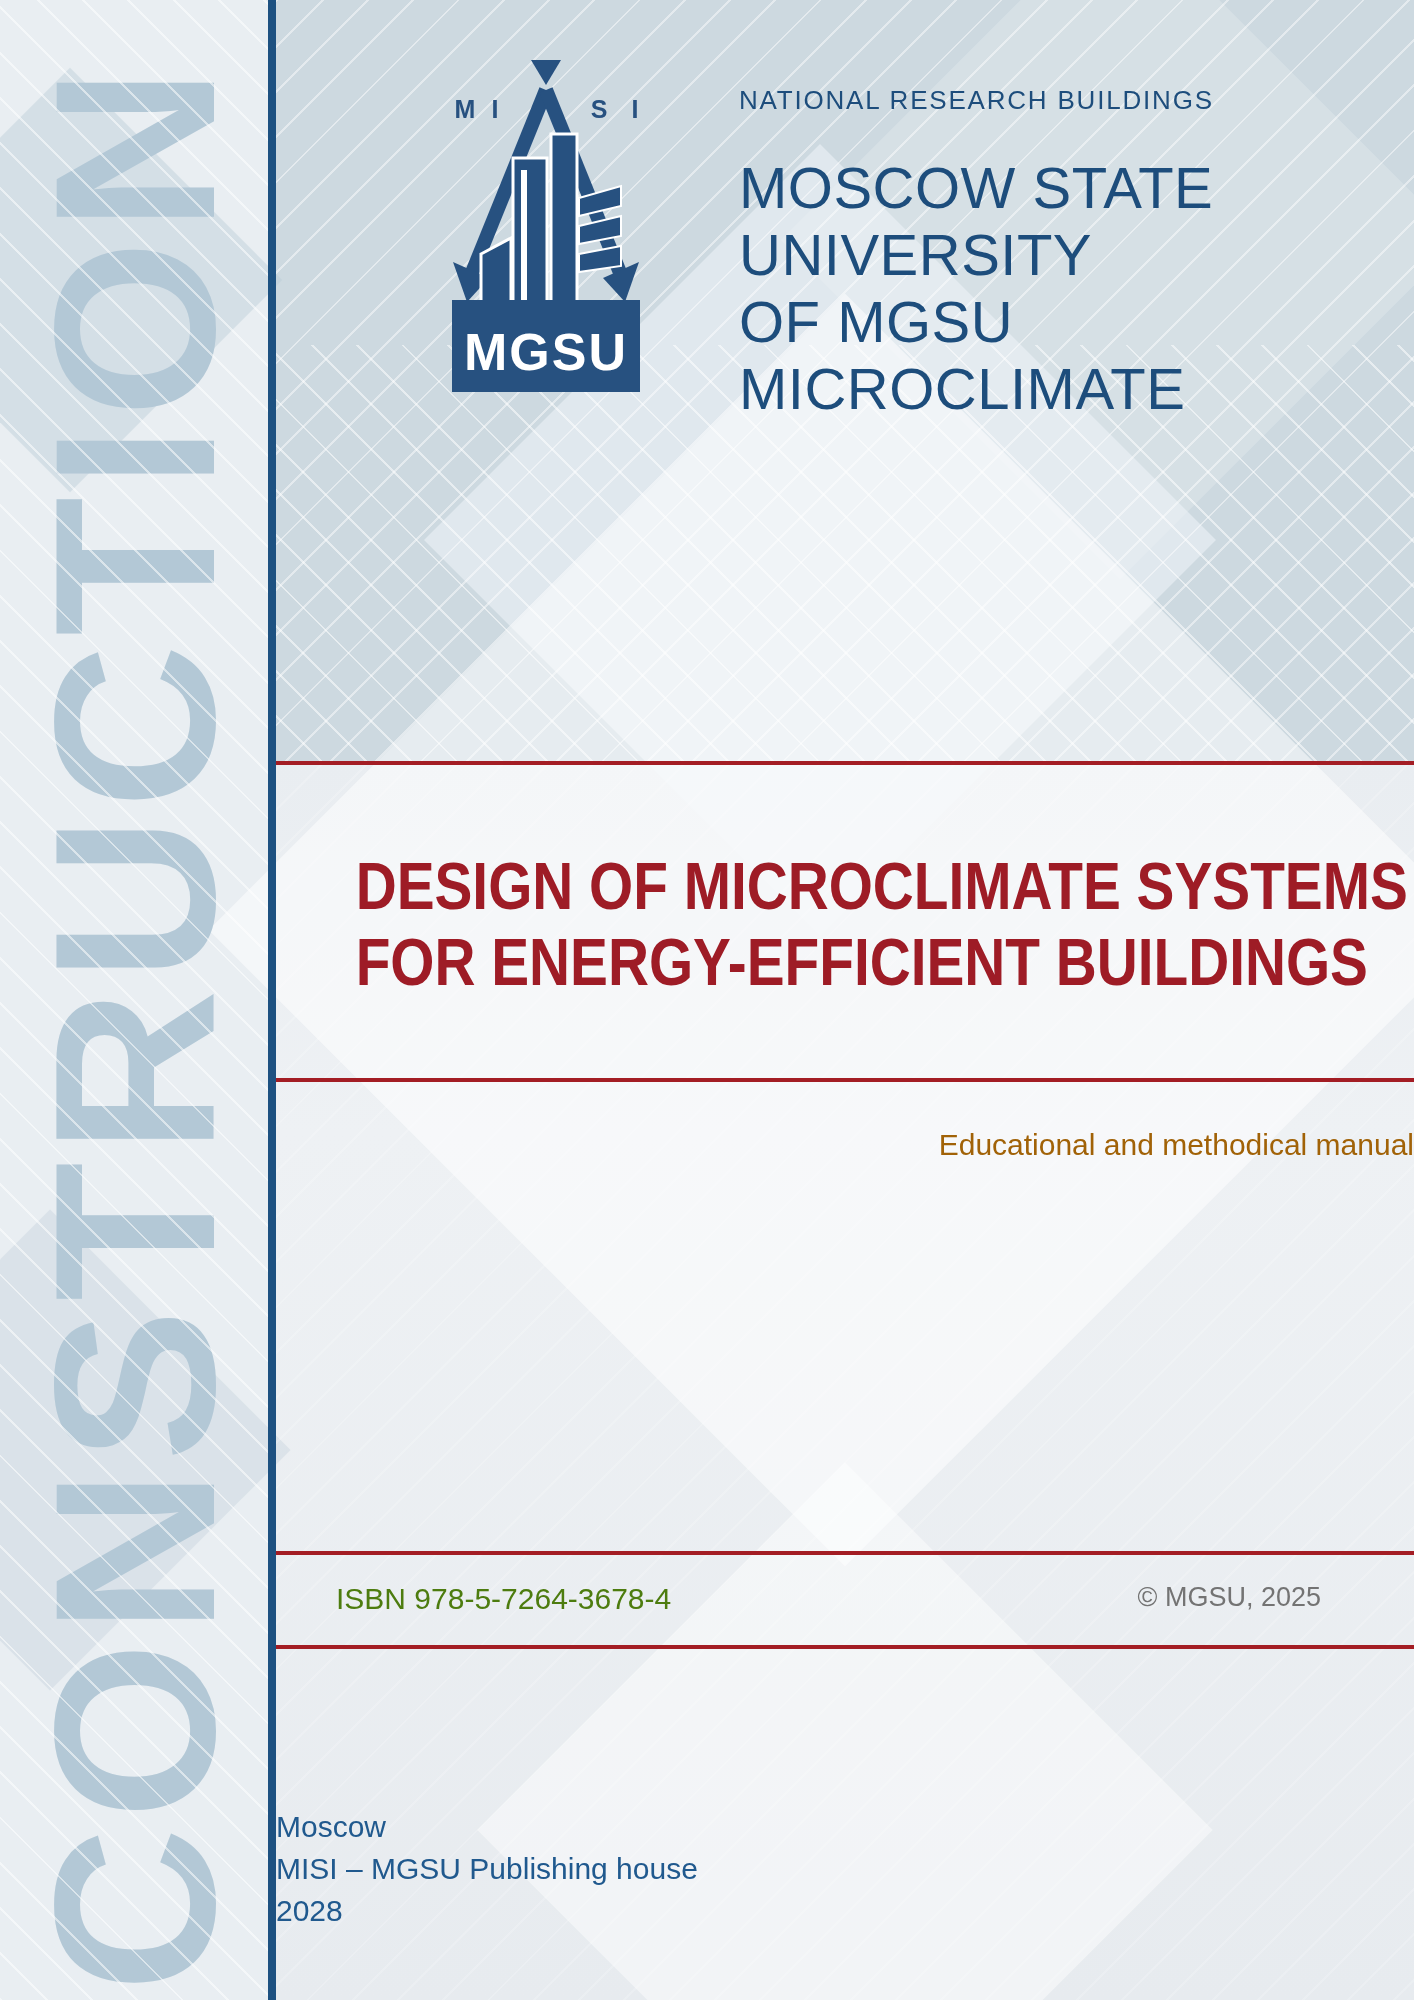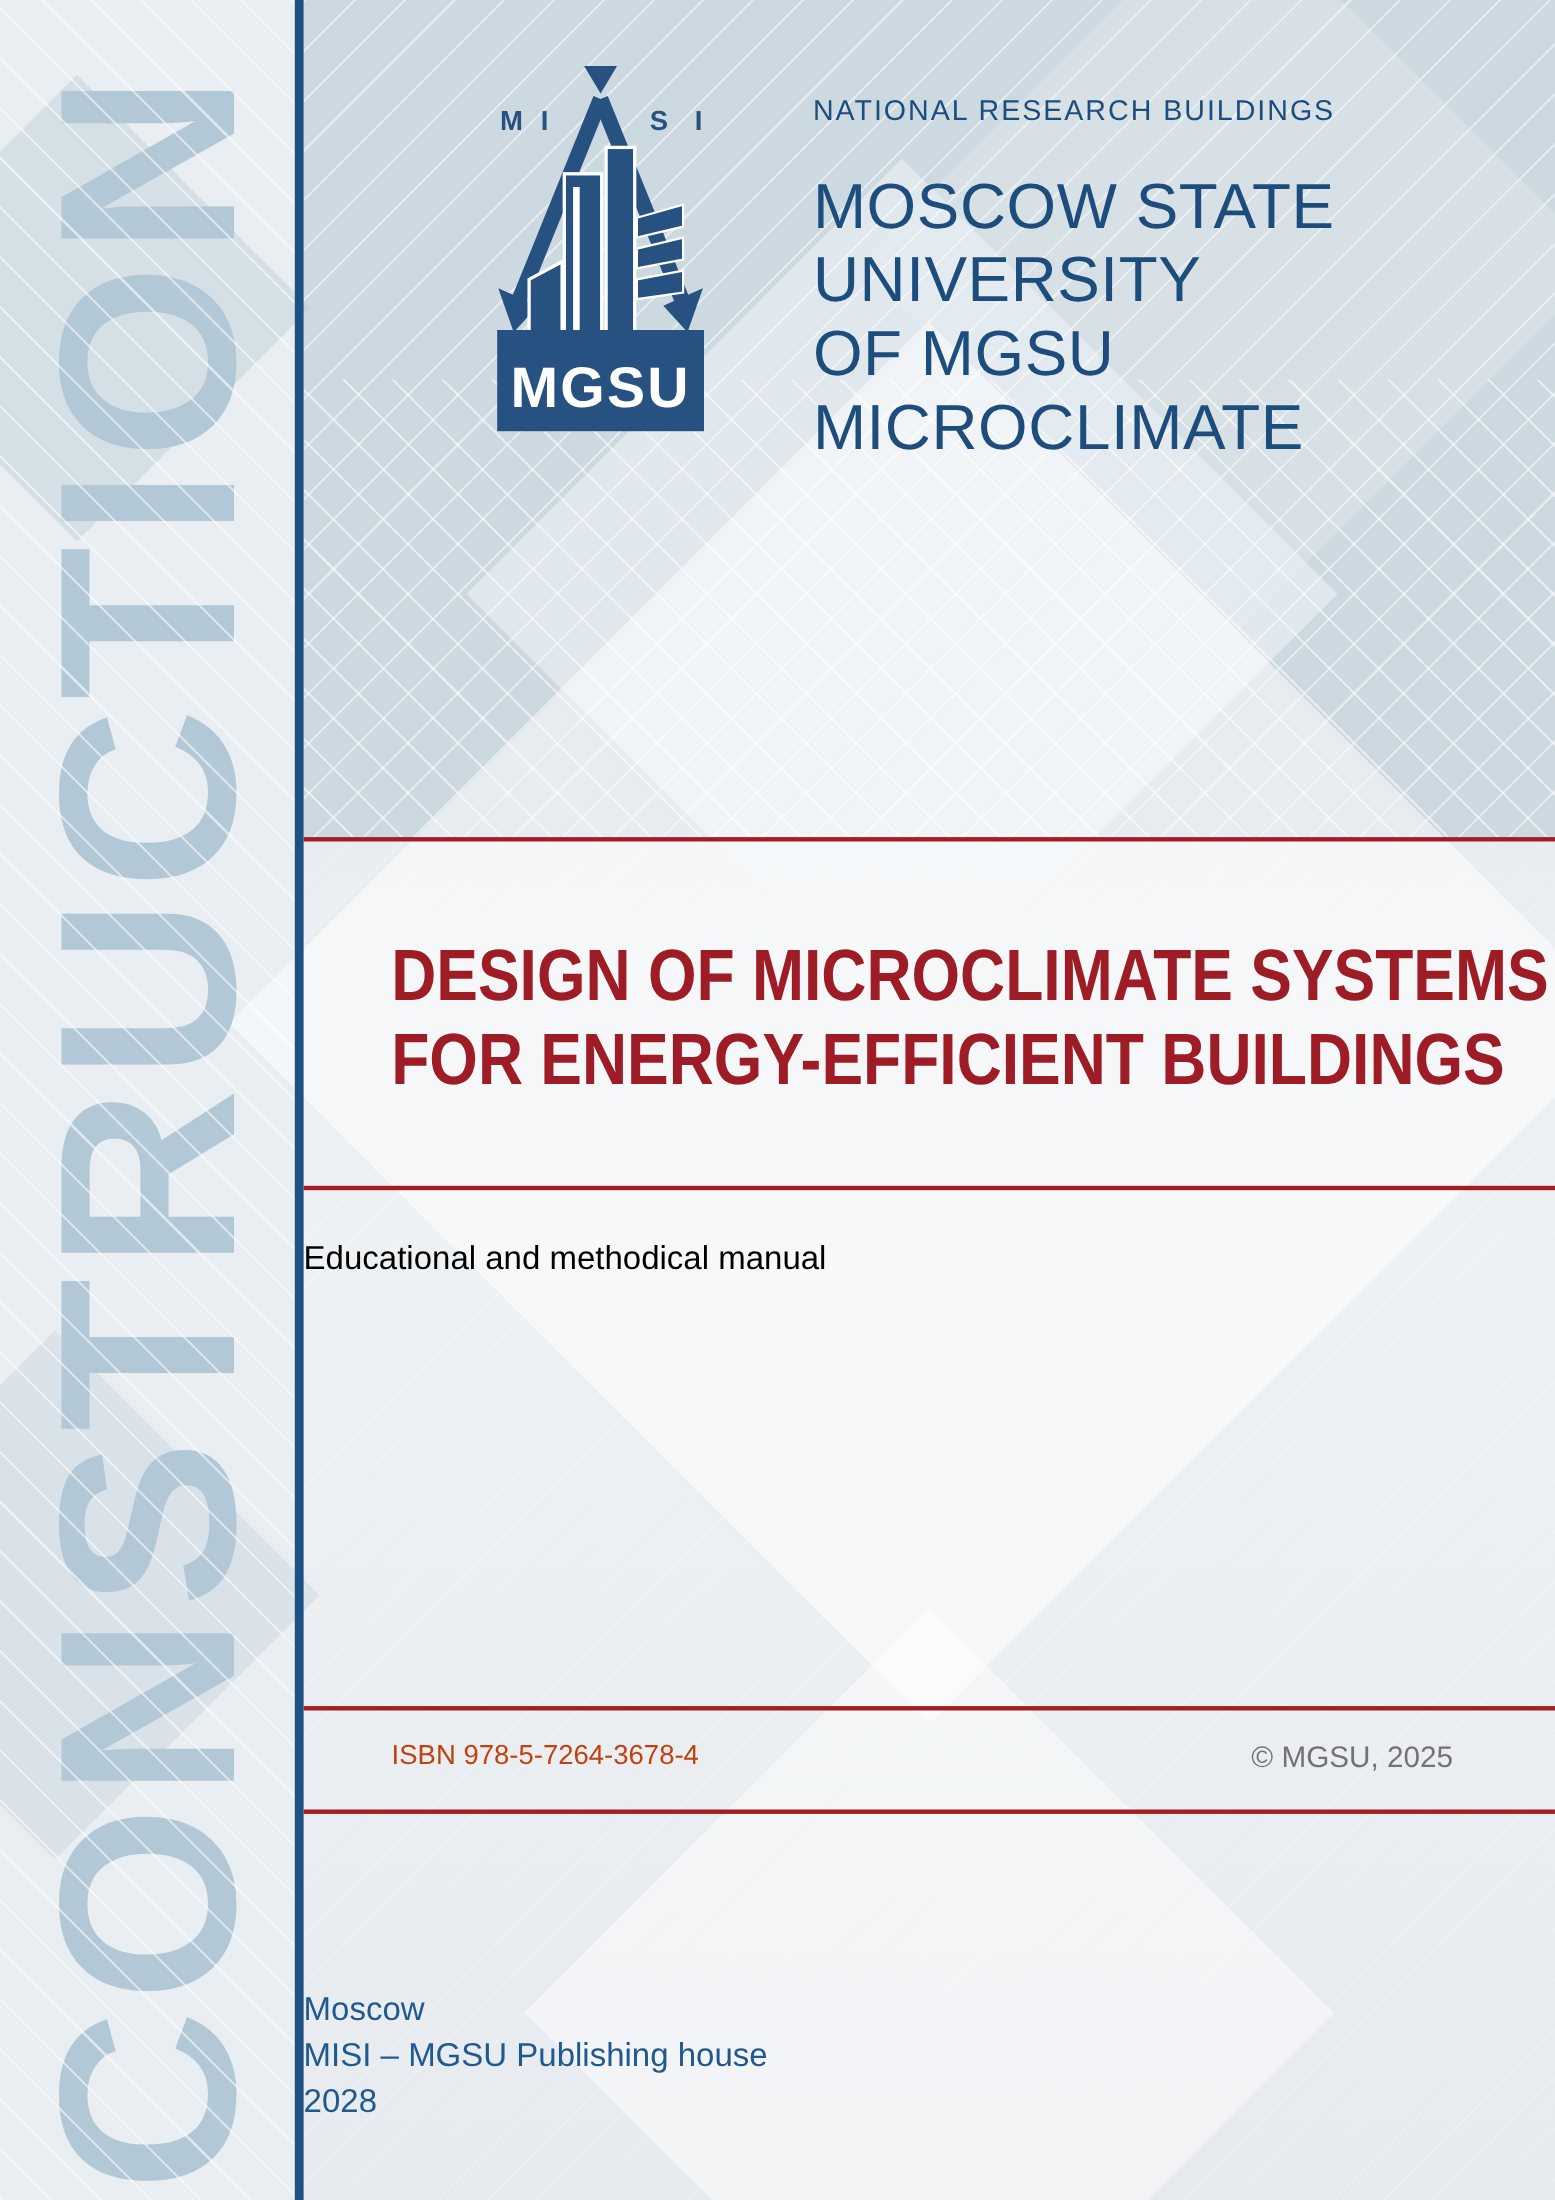--- a/index.html
+++ b/index.html
@@ -51,24 +51,24 @@
   }
   
   .title{
     position:absolute;left:276px;top:848px;width:1138px;z-index:7;
     text-align:center;color:#9e1c26;font-weight:bold;
     font-size:66px;line-height:76px;transform:scaleX(.86);transform-origin:center top;
     white-space:nowrap;
   }
   .subtitle{
     position:absolute;left:276px;top:1128px;width:1138px;z-index:7;
-    text-align:left;color:#000000;font-size:30px;
+    text-align:right;color:#a16207;font-size:30px;
   }
   
-  .isbn{position:absolute;left:356px;top:1582px;z-index:7;color:#c2410c;font-size:25px;}
+  .isbn{position:absolute;left:336px;top:1582px;z-index:7;color:#4d7c0f;font-size:30px;}
   .copyright{position:absolute;right:93px;top:1582px;z-index:7;color:#737373;font-size:27px;}
   
   .imprint{
     position:absolute;left:276px;top:1806px;width:1138px;z-index:7;
     text-align:left;color:#20598e;font-size:30px;line-height:42px;
   }
 </style>
 </head>
 <body>
 

